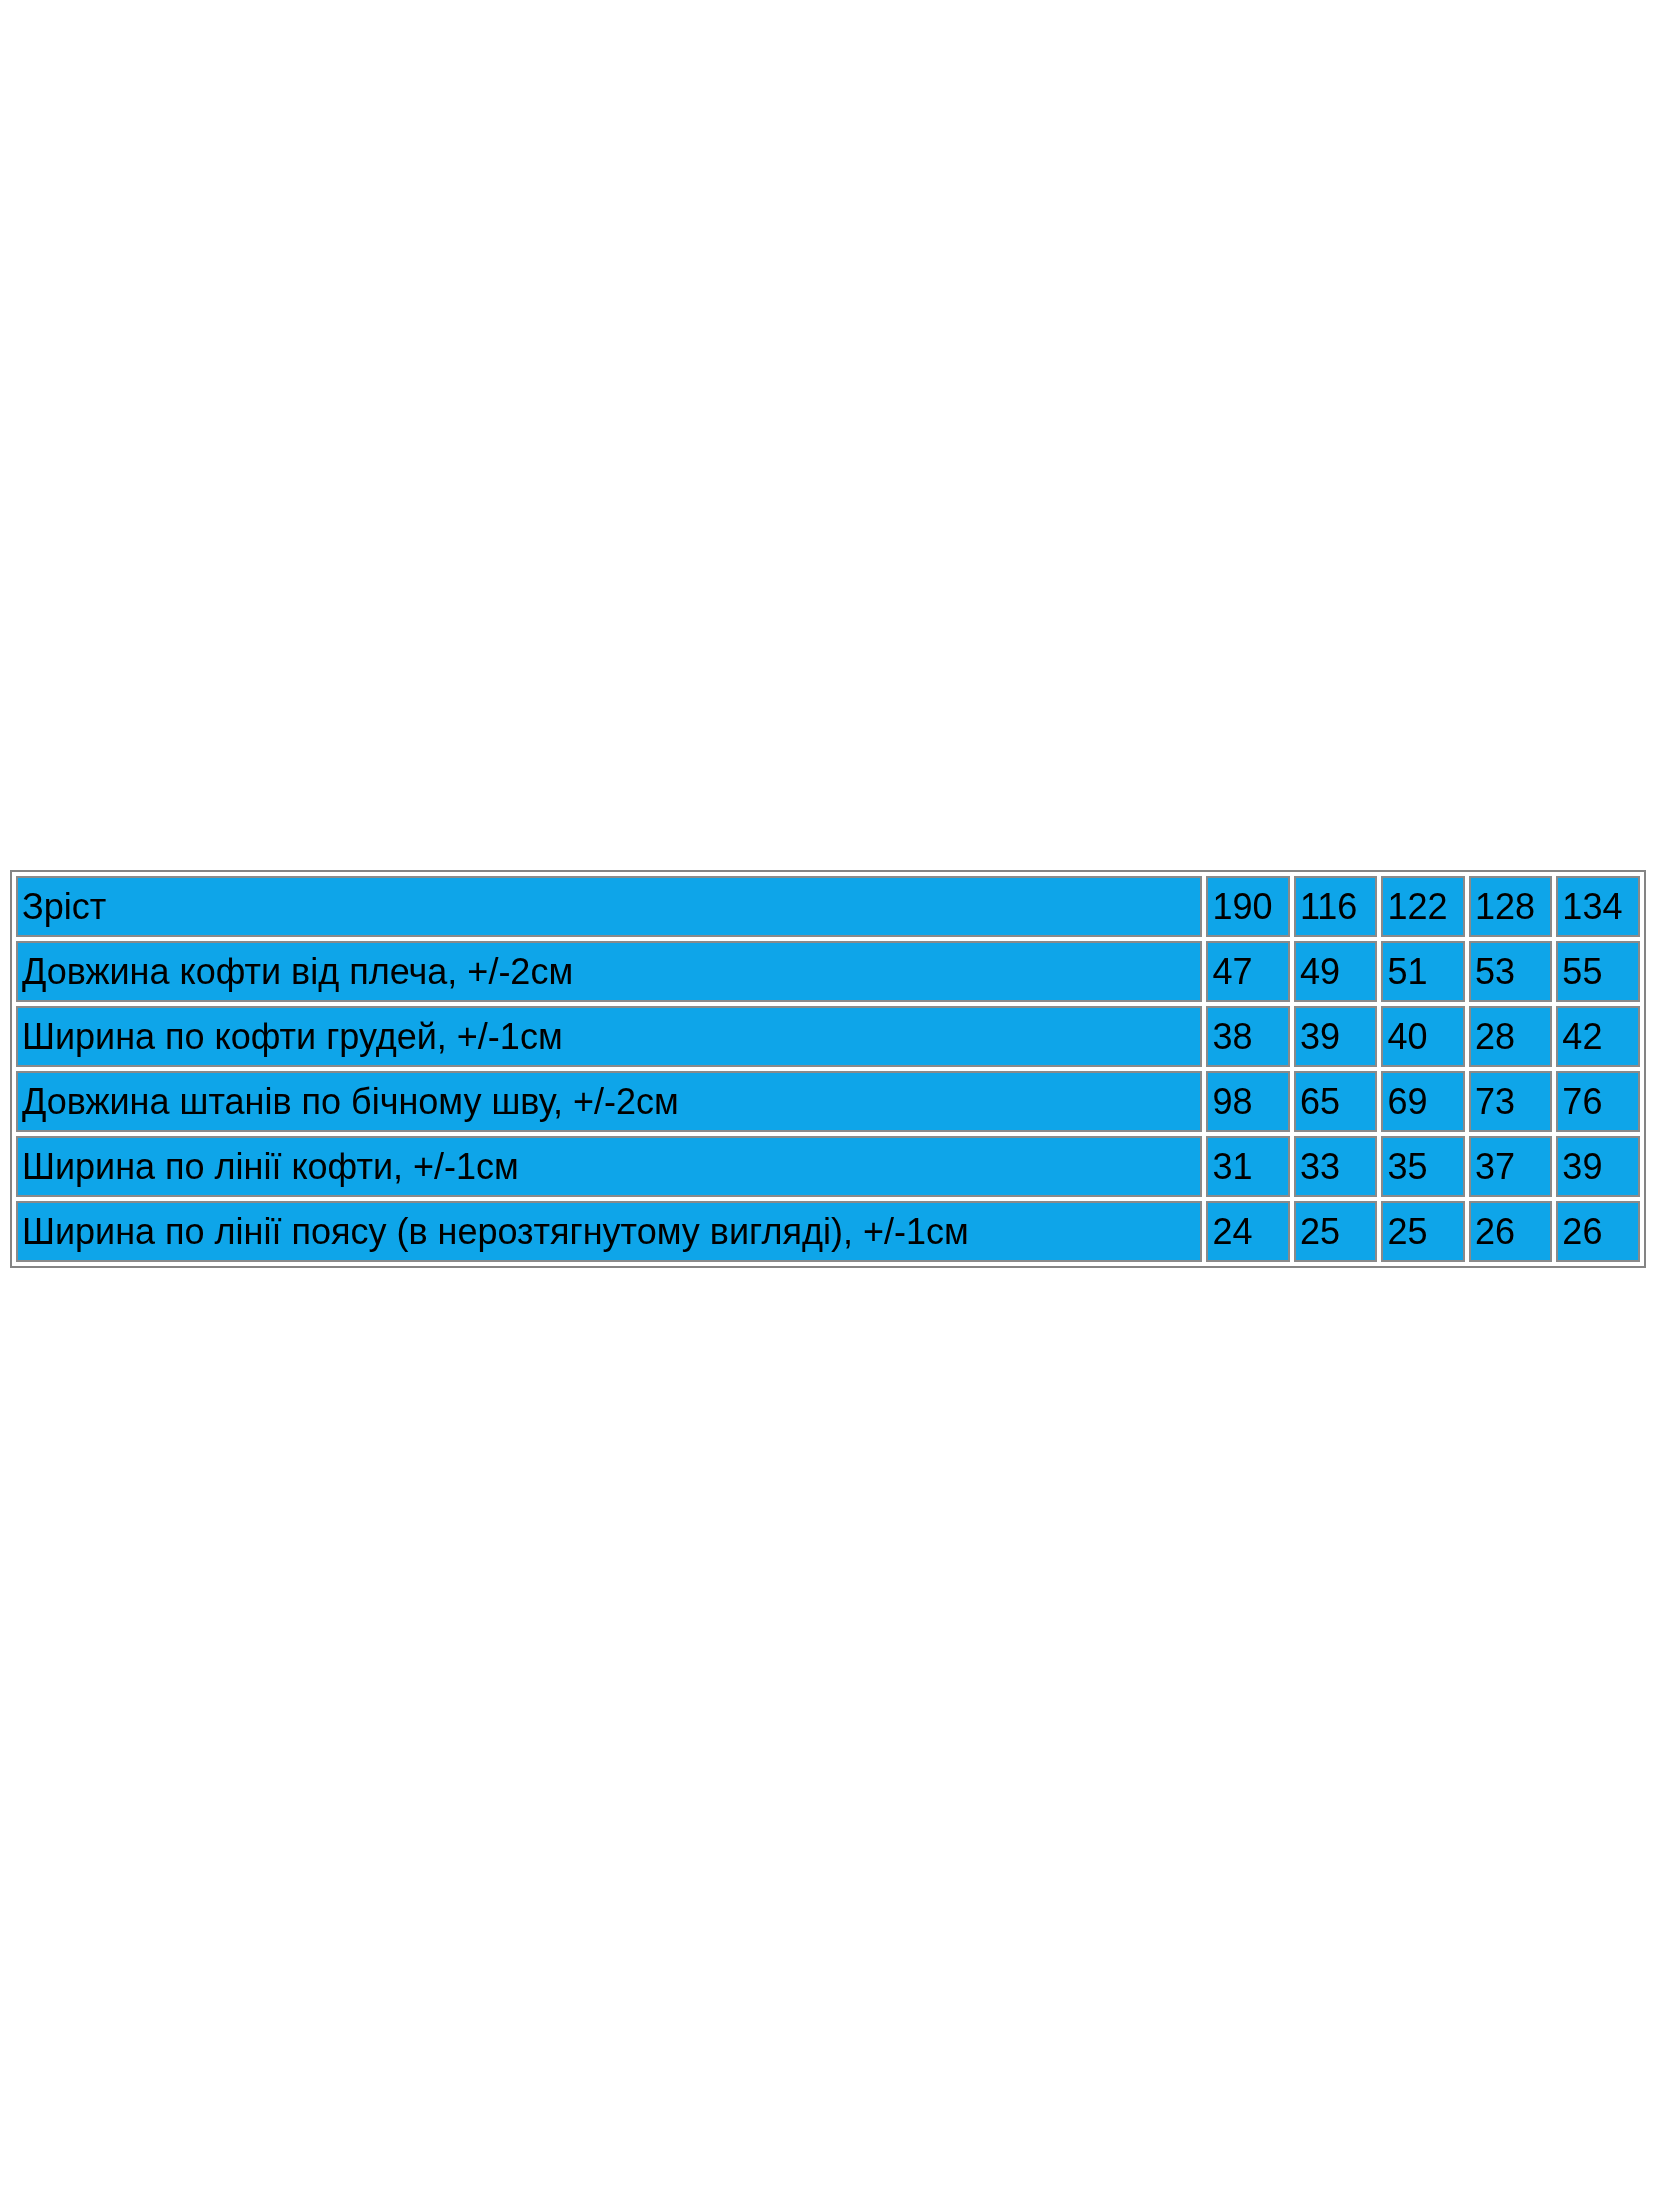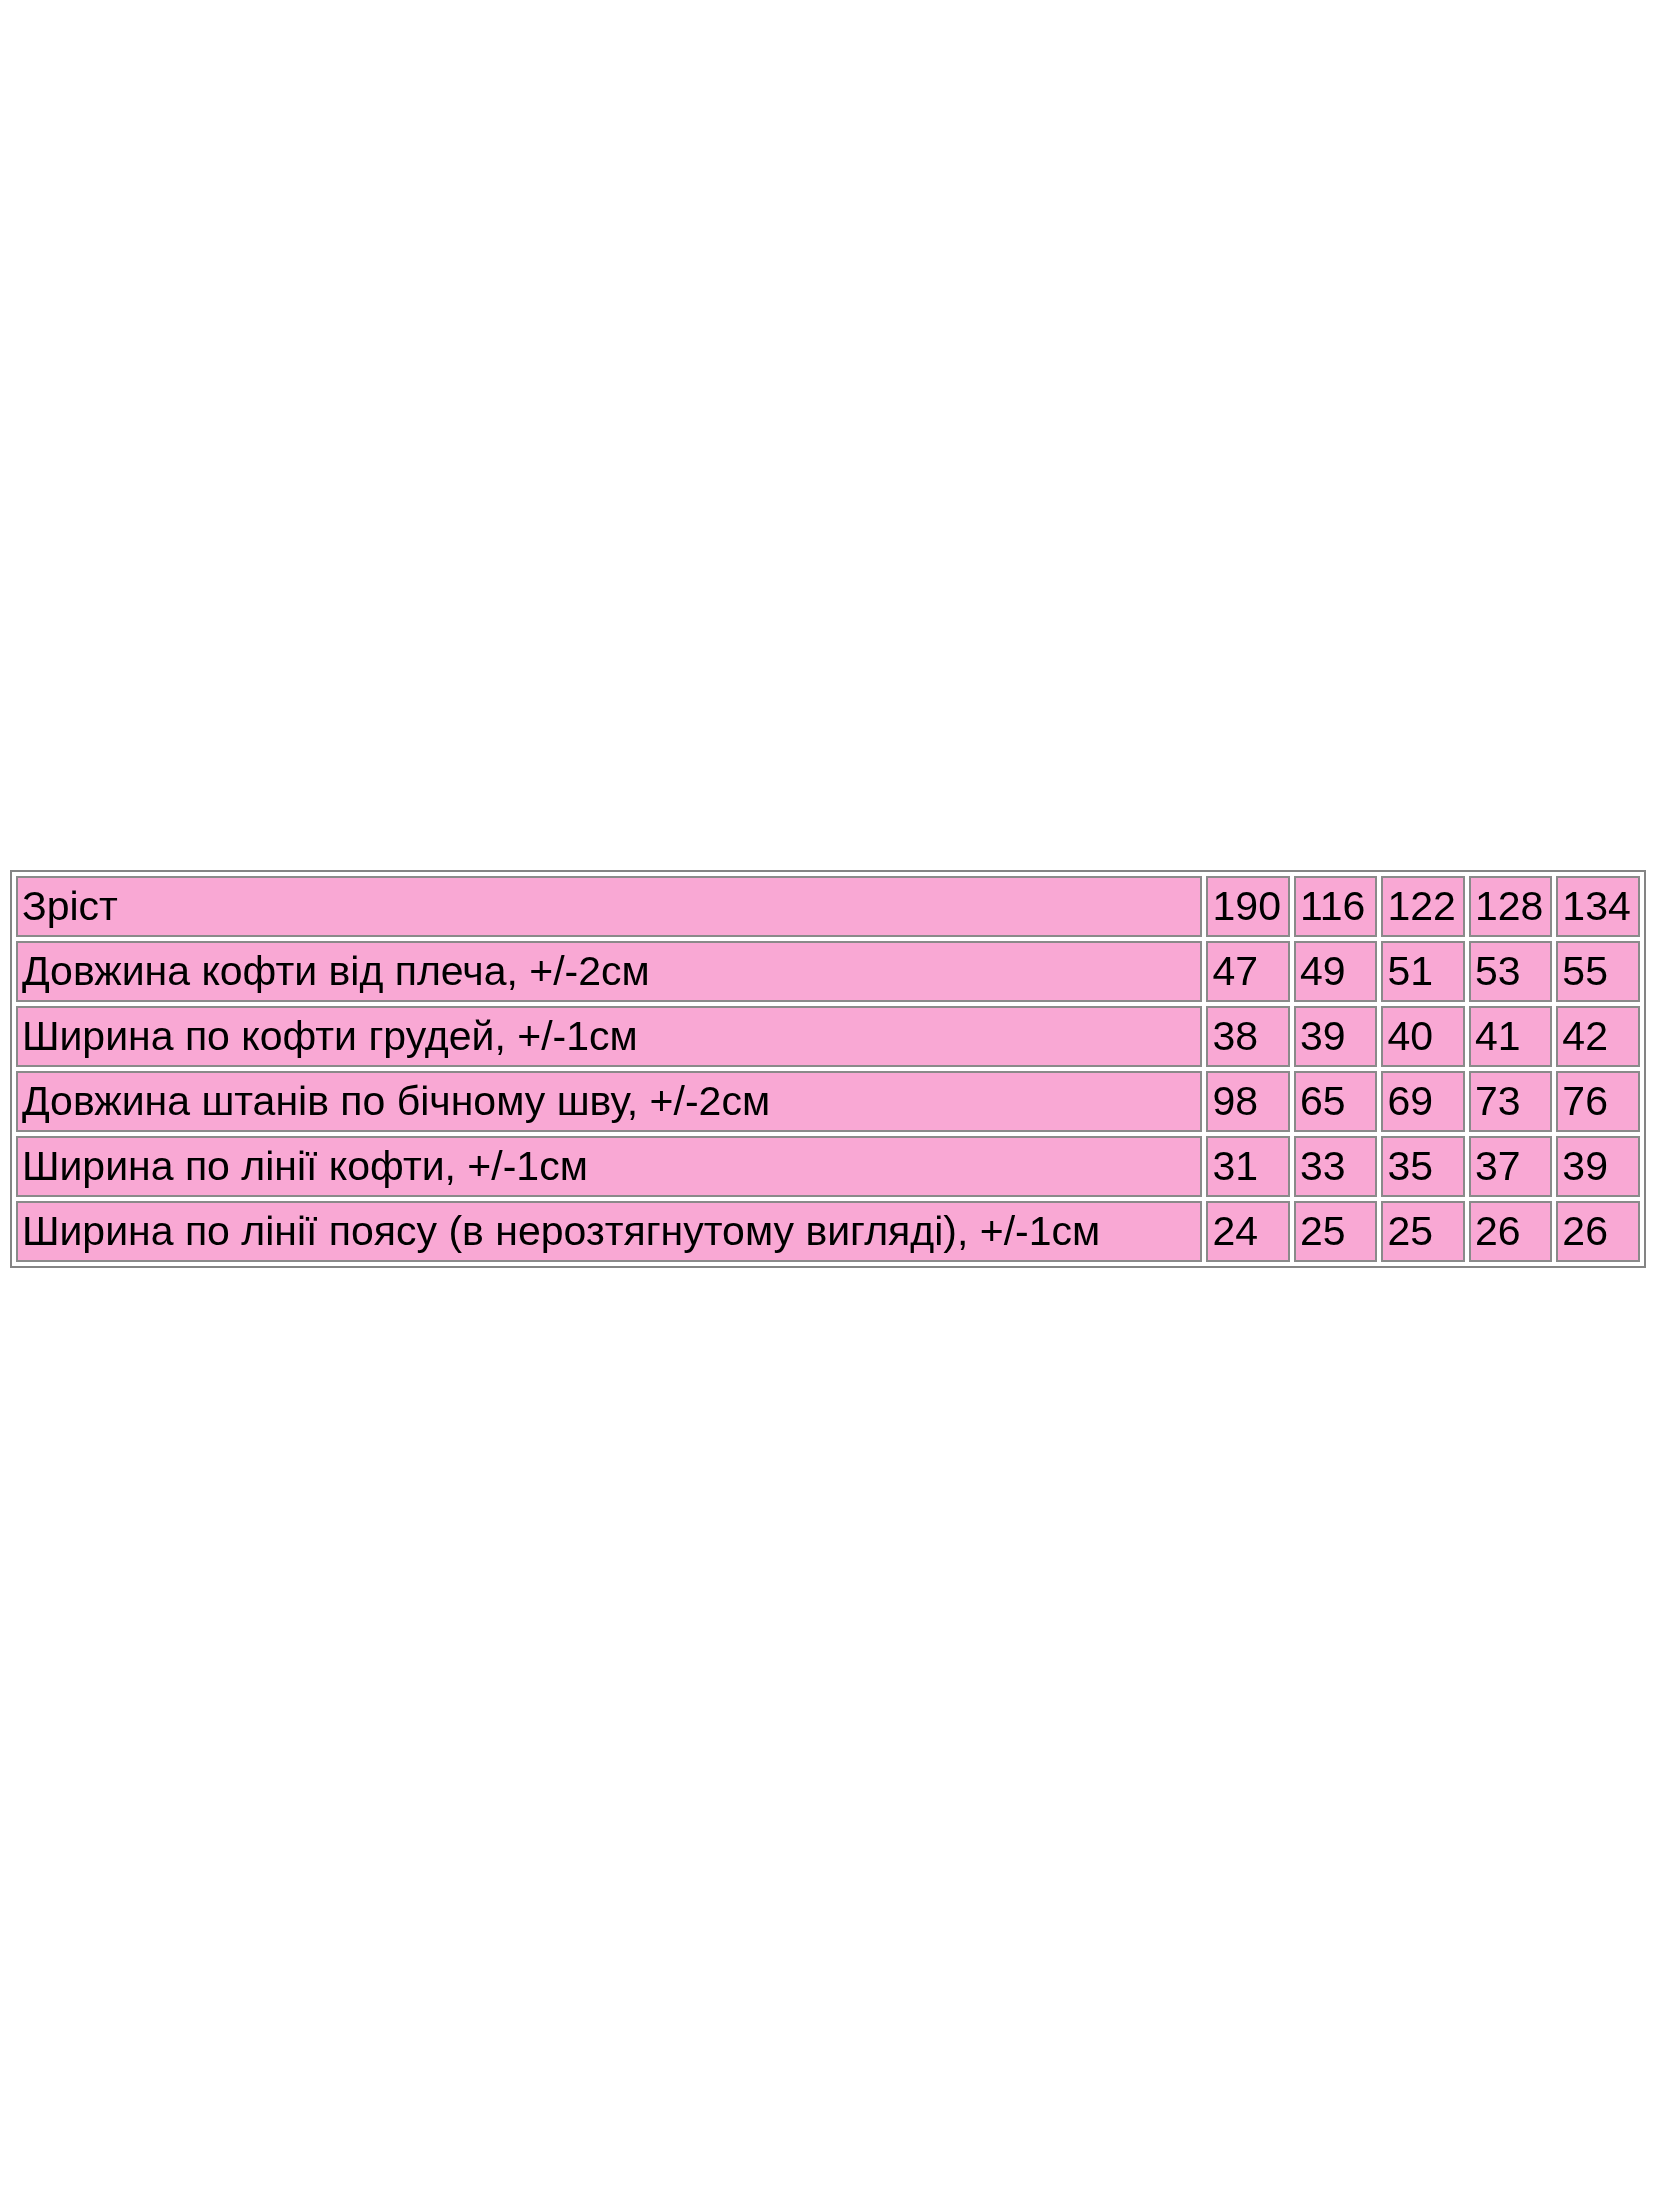--- a/index.html
+++ b/index.html
@@ -23,27 +23,27 @@
     border-collapse: separate;
     border-spacing: 4.9px;
     border: 2.5px solid #848484;
     background: #ffffff;
   }
   table.size-table td {
     box-sizing: border-box;
     border: 2.5px solid #8a8a8a;
     height: 61px;
     padding: 0 1.6px 0 4.1px;
-    font-size: 41px;
+    font-size: 36px;
     line-height: 1.05;
     vertical-align: middle;
     text-align: left;
     white-space: nowrap;
     overflow: hidden;
-    background: #f9a8d4;
+    background: #0ea5e9;
     color: #000000;
   }
 </style>
 </head>
 <body>
 
 <table class="size-table">
   <colgroup>
     <col style="width:1180px">
     <col style="width:83px">
@@ -67,21 +67,21 @@
         <td>49</td>
         <td>51</td>
         <td>53</td>
         <td>55</td>
       </tr>
       <tr>
         <td>Ширина по кофти грудей, +/-1см</td>
         <td>38</td>
         <td>39</td>
         <td>40</td>
-        <td>41</td>
+        <td>28</td>
         <td>42</td>
       </tr>
       <tr>
         <td>Довжина штанів по бічному шву, +/-2см</td>
         <td>98</td>
         <td>65</td>
         <td>69</td>
         <td>73</td>
         <td>76</td>
       </tr>

